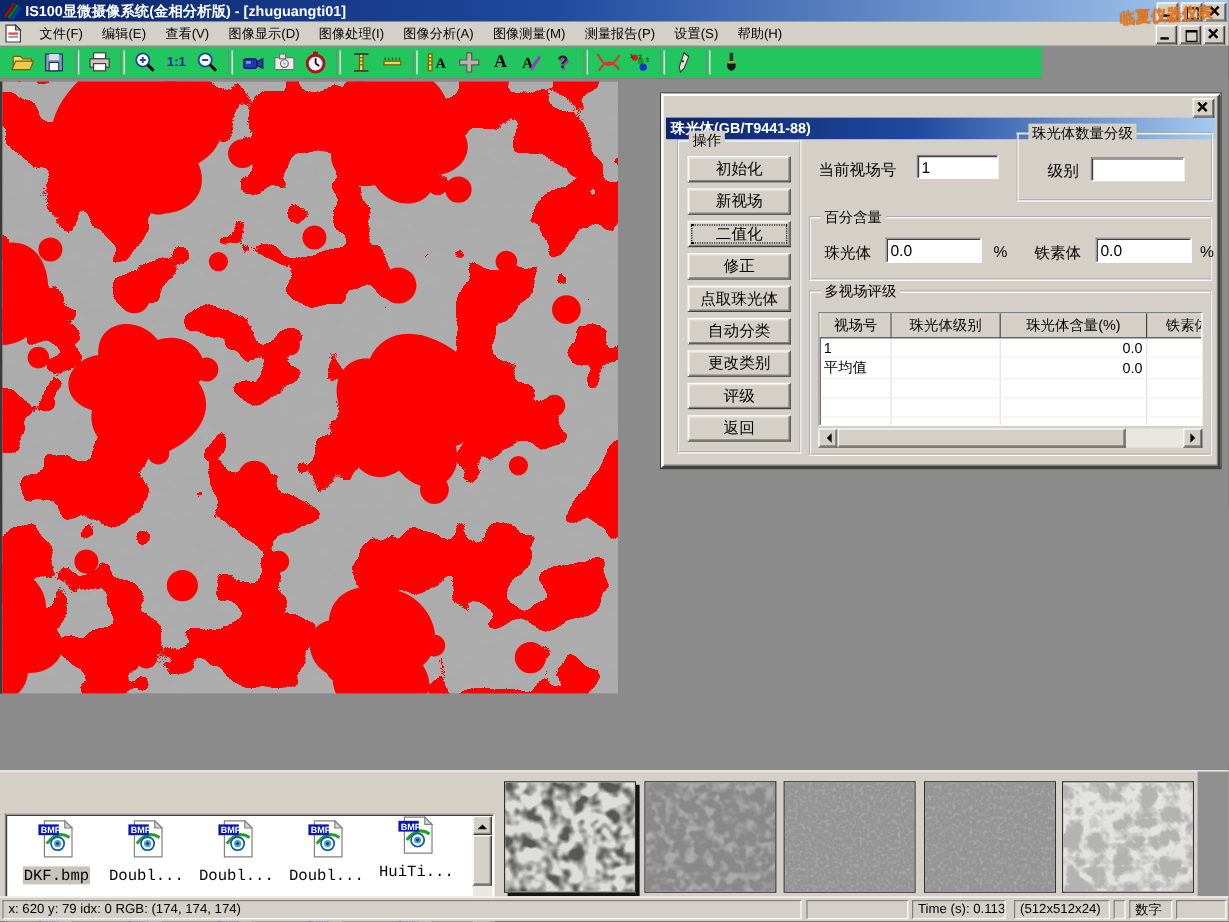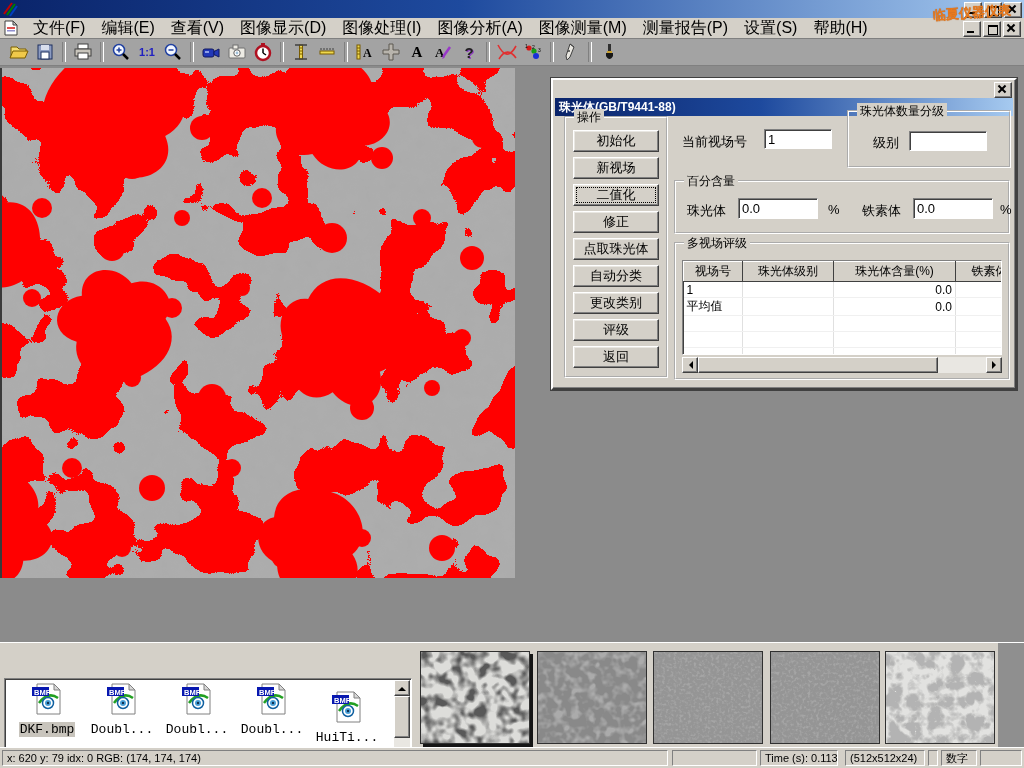--- a/index.html
+++ b/index.html
@@ -18,24 +18,24 @@
   .g-x{position:absolute;left:0;top:0;width:100%;height:100%;}
   .g-x::before,.g-x::after{content:"";position:absolute;left:2px;top:5px;width:10px;height:2px;background:#000;}
   .g-x::before{transform:rotate(45deg);}
   .g-x::after{transform:rotate(-45deg);}
   .watermark{position:absolute;left:933px;top:4px;color:#E8791E;font-size:13px;font-weight:bold;
     transform:rotate(-4deg);z-index:60;white-space:nowrap;text-shadow:0 0 1px #B35500;}
   
   .menubar{position:absolute;left:0;top:18px;width:1024px;height:20px;background:#D4D0C8;
     display:flex;align-items:center;border-bottom:1px solid #808080;}
   .doc-icon{margin:0 6px 0 3px;}
-  .menu-item{font-size:16px;color:#000;padding:2px 8px;white-space:nowrap;}
+  .menu-item{font-size:11px;color:#000;padding:2px 8px;white-space:nowrap;}
   .mdibtns{position:absolute;right:3px;top:3px;display:flex;gap:2px;}
   
-  .toolbar{position:absolute;left:0;top:39px;width:1024px;height:27px;background:#a3a3a3;
+  .toolbar{position:absolute;left:0;top:39px;width:868px;height:27px;background:#22c55e;
     display:flex;align-items:center;border-bottom:1px solid #808080;padding-left:6px;box-sizing:border-box;text-align:center;}
   .tb{width:26px;height:24px;display:flex;align-items:center;justify-content:center;}
   .tsep{width:2px;height:20px;border-left:1px solid #808080;border-right:1px solid #fff;margin:0 4px;}
   .one2one{color:#2020C0;font-weight:bold;font-size:11px;}
   .tb-A{font-size:15px;font-weight:bold;font-family:"Liberation Serif",serif;}
   .tb-help{font-size:15px;font-weight:bold;color:#202020;text-shadow:1px 1px 0 #9040C0;}
   
   .client{position:absolute;left:0;top:66px;width:1024px;height:576px;background:#8B8B8B;}
   .micro{position:absolute;left:0;top:68px;width:515px;height:510px;border-left:2px solid #3a3a3a;box-sizing:border-box;}
   
@@ -96,20 +96,21 @@
 <body>
 
 <div class="screen">
 
   <div class="titlebar">
     <svg class="app-icon" width="16" height="16" viewBox="0 0 16 16">
       <path d="M2 13 L10 2" stroke="#C00000" stroke-width="2" fill="none"></path>
       <path d="M5 14 L13 3" stroke="#008000" stroke-width="2" fill="none"></path>
       <path d="M8 15 L15 5" stroke="#0040C0" stroke-width="2" fill="none"></path>
     </svg>
+    <span class="title-text">IS100显微摄像系统(金相分析版) - [zhuguangti01]</span>
     <div class="winbtns">
       <div class="wbtn">
           <div class="g-min"></div>
         </div>
       <div class="wbtn">
           <div class="g-rest" style="left:4px;top:3px;"></div>
         </div>
       <div class="wbtn">
           <div class="g-x"></div>
         </div>
@@ -497,21 +498,21 @@
             <use href="#bmpicon"></use>
           </svg><br>
         <span class="fname">Doubl...</span>
       </div>
       <div class="fitem" style="left:231px;top:4px;">
         <svg width="32" height="32">
             <use href="#bmpicon"></use>
           </svg><br>
         <span class="fname">Doubl...</span>
       </div>
-      <div class="fitem" style="left:306px;top:12px;">
+      <div class="fitem" style="left:306px;top:1px;">
         <svg width="32" height="32">
             <use href="#bmpicon"></use>
           </svg><br>
         <span class="fname">HuiTi...</span>
       </div>
 
       <div class="fitem" style="left:6px;top:78px;"><svg width="32" height="32">
             <use href="#bmpicon"></use>
           </svg></div>
       <div class="fitem" style="left:81px;top:78px;"><svg width="32" height="32">

